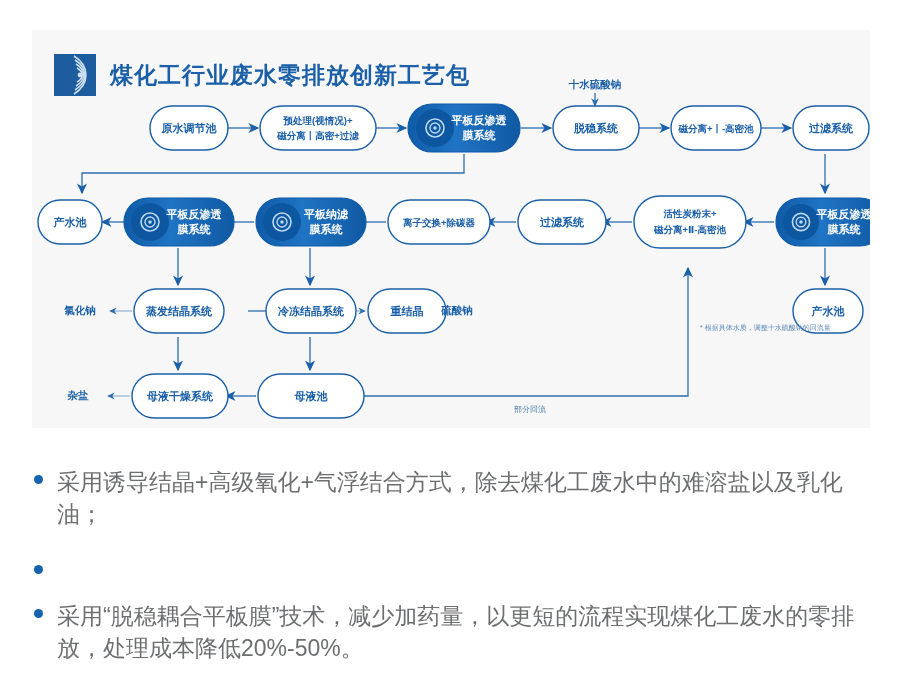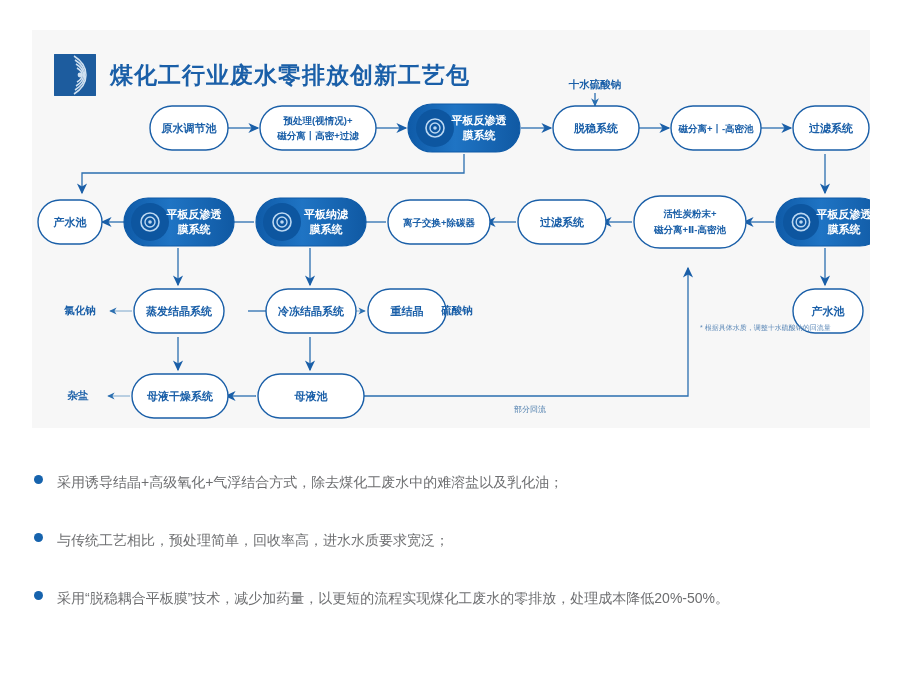--- a/index.html
+++ b/index.html
@@ -50,21 +50,21 @@
   }
 
   
   .bullets{position:absolute;left:34px;top:466px;width:836px;}
   .bullet{display:flex;align-items:flex-start;margin-bottom:26px;}
   .dot{
     width:9px;height:9px;border-radius:50%;background:#1663ad;
     flex:0 0 auto;margin-top:9px;margin-right:14px;
   }
   .btext{
-    font-size:14px;line-height:32px;color:#6d6e70;
+    font-size:23px;line-height:32px;color:#6d6e70;
     font-family:"Liberation Sans","DejaVu Sans",sans-serif;
   }
 </style>
 </head>
 <body>
 
 <div id="stage">
 
   <div class="card">
 
@@ -278,21 +278,20 @@
     </svg>
   </div>
 
   <div class="bullets">
     <div class="bullet">
       <div class="dot"></div>
       <div class="btext">采用诱导结晶+高级氧化+气浮结合方式，除去煤化工废水中的难溶盐以及乳化油；</div>
     </div>
     <div class="bullet">
       <div class="dot"></div>
-      <div class="btext">与传统工艺相比，预处理简单，回收率高，进水水质要求宽泛；</div>
     </div>
     <div class="bullet">
       <div class="dot"></div>
       <div class="btext">采用“脱稳耦合平板膜”技术，减少加药量，以更短的流程实现煤化工废水的零排放，处理成本降低20%-50%。</div>
     </div>
   </div>
 
 </div>
 
 </body></html>

